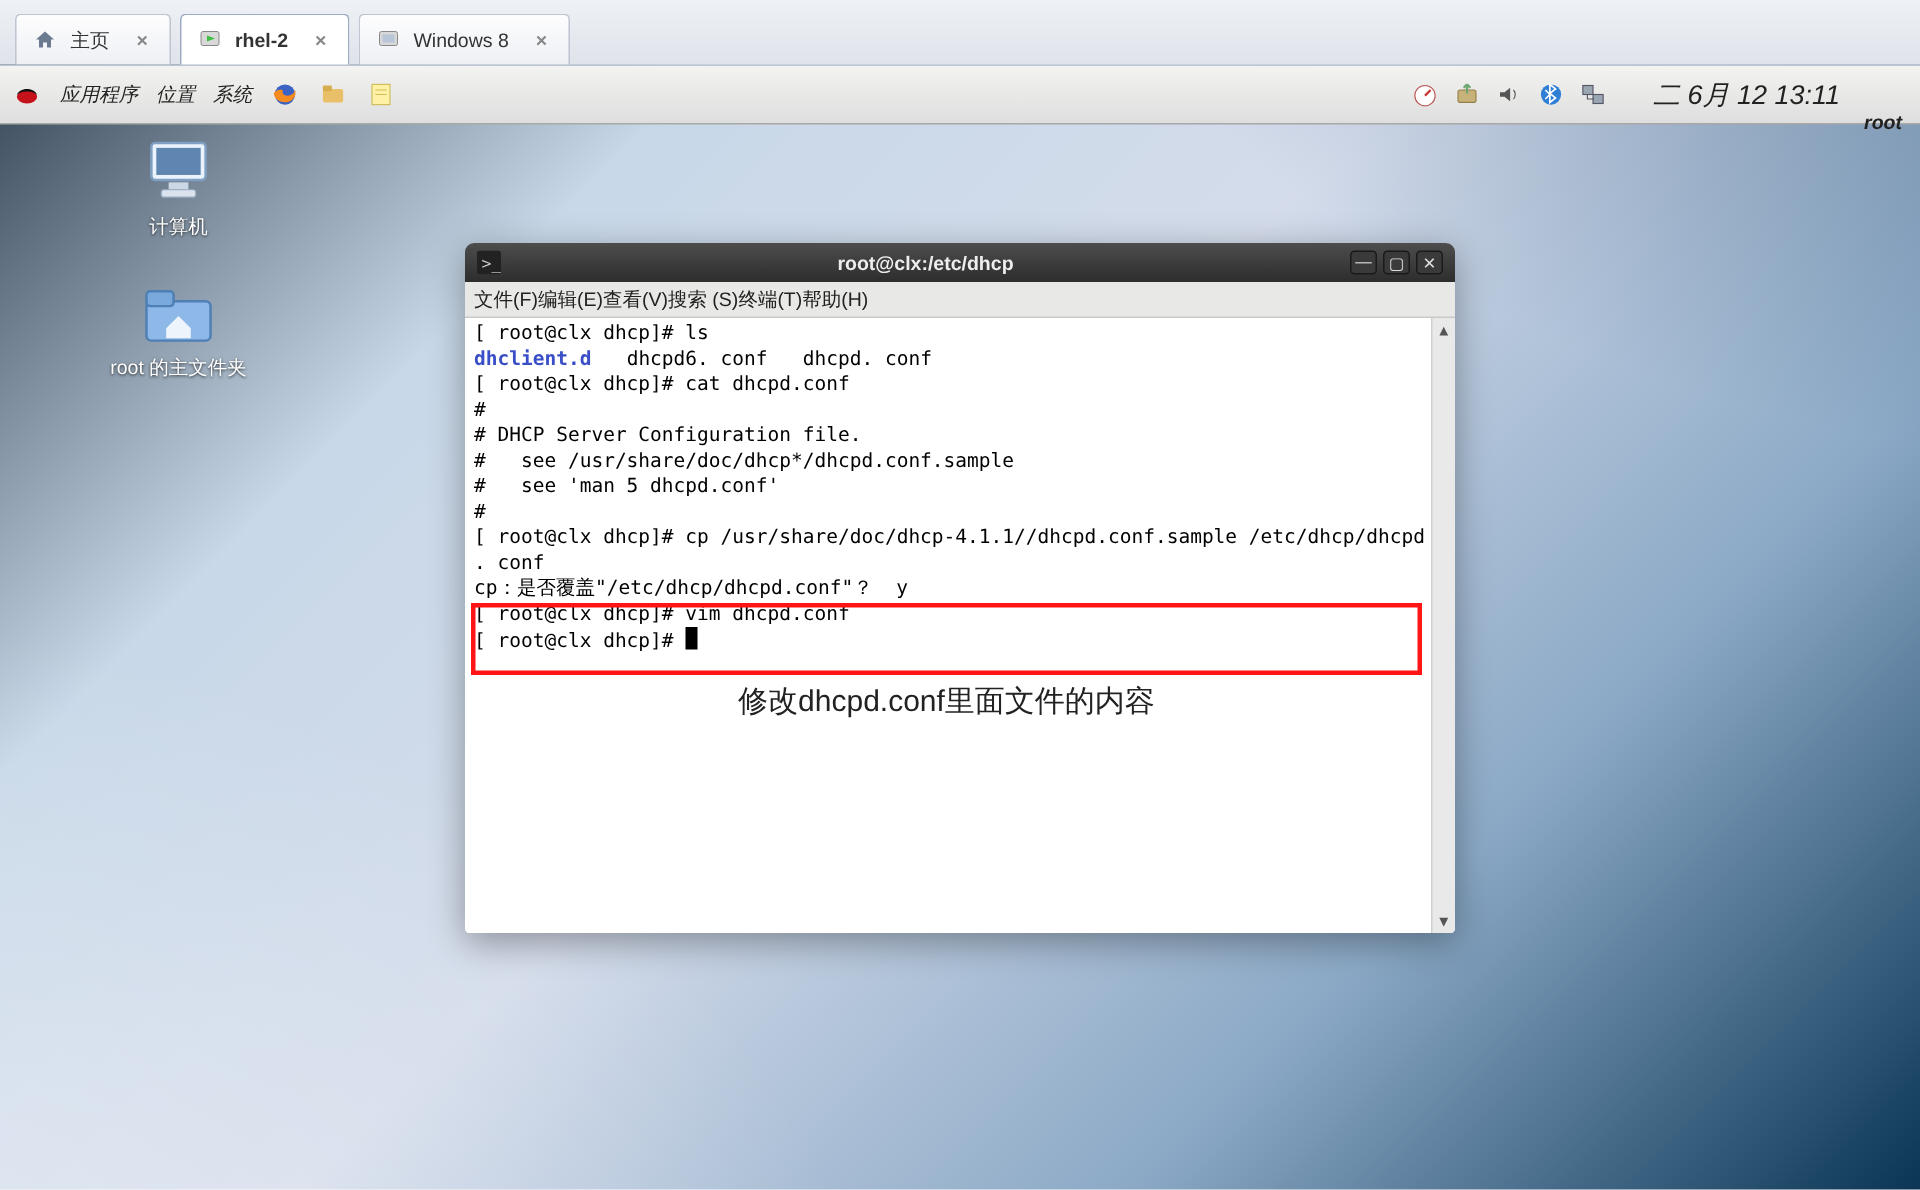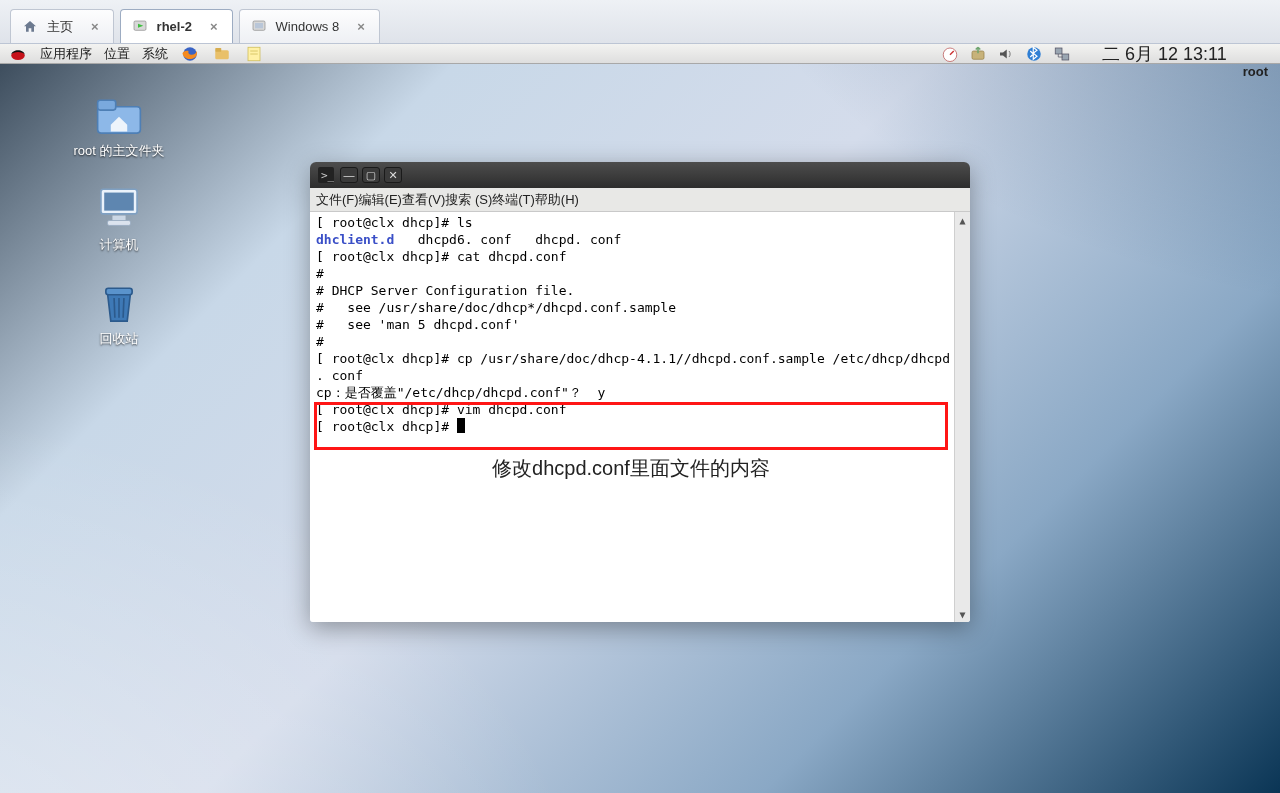--- a/index.html
+++ b/index.html
@@ -44,29 +44,30 @@
   }
   .host-tab .iconbox{width:18px;height:18px;display:flex;align-items:center;justify-content:center;}
   .host-tab.inactive { background: linear-gradient(#fdfdfe,#eef0f4); }
   .host-tab.active { background:#fff; border-color:#9dacc2; font-weight:bold;}
   .host-tab .close{ margin-left:10px; color:#888; font-weight:bold; cursor:pointer; }
 
   
   .gnome-panel{
     position: relative;
     z-index:5;
-    height: 20px;
+    height: 39px;
     background: linear-gradient(#f3f3f1,#dedede);
     border-bottom:1px solid #a8a8a8;
     display:flex;
     align-items:center;
     padding:0 8px;
     gap:12px;
     font-size:13px;
     color:#222;
+    font-style:italic;
   }
   .gnome-panel .ico{width:20px;height:20px;display:flex;align-items:center;justify-content:center;}
   .gnome-panel .spacer{flex:1;}
   .gnome-panel .menuitem{cursor:pointer;}
   .gnome-panel .tray{display:flex;align-items:center;gap:8px;}
   .gnome-panel .tray .ico{cursor:pointer;}
   .gnome-panel .clock{font-size:18px;}
   .gnome-panel .user{font-weight:bold; margin-left:8px; margin-right:4px;margin-top:36px;}
 
   
@@ -254,62 +255,51 @@
     <span style="width:14px;"></span>
     <span class="clock">二  6月  12 13:11</span>
     <span class="user">root</span>
   </div>
 </div>
 
 <div class="desktop-icons">
   <div class="d-icon">
     <div class="pic">
       <svg viewBox="0 0 64 56" width="54" height="46">
-        <rect x="6" y="18" width="52" height="32" rx="4" fill="#8db8e8" stroke="#4e7fb5" stroke-width="2"></rect>
-        <rect x="6" y="10" width="22" height="12" rx="3" fill="#7aa9dd" stroke="#4e7fb5" stroke-width="2"></rect>
-        <path d="M22 40l10-10 10 10v8H22z" fill="#eef4fb"></path>
-      </svg>
-    </div>
-    <span class="label">root 的主文件夹</span>
-  </div>
-
-  <div class="d-icon">
-    <div class="pic">
-      <svg viewBox="0 0 64 56" width="54" height="46">
         <rect x="10" y="4" width="44" height="30" rx="3" fill="#eaf2fb" stroke="#7fa0c2" stroke-width="2"></rect>
         <rect x="14" y="8" width="36" height="22" fill="#5e86b0"></rect>
         <rect x="24" y="36" width="16" height="6" fill="#cbd7e5"></rect>
         <rect x="18" y="42" width="28" height="6" rx="2" fill="#dbe3ee" stroke="#96a9bf"></rect>
       </svg>
     </div>
     <span class="label">计算机</span>
   </div>
 
   <div class="d-icon">
     <div class="pic">
       <svg viewBox="0 0 64 56" width="54" height="46">
-        <path d="M18 16h28l-4 34H22z" fill="#3e79b6" stroke="#2c5a8c" stroke-width="2"></path>
-        <rect x="16" y="10" width="32" height="8" rx="3" fill="#5a93cc" stroke="#2c5a8c" stroke-width="2"></rect>
-        <line x1="26" y1="22" x2="27" y2="46" stroke="#2c5a8c" stroke-width="2"></line>
-        <line x1="32" y1="22" x2="32" y2="46" stroke="#2c5a8c" stroke-width="2"></line>
-        <line x1="38" y1="22" x2="37" y2="46" stroke="#2c5a8c" stroke-width="2"></line>
+        <rect x="6" y="18" width="52" height="32" rx="4" fill="#8db8e8" stroke="#4e7fb5" stroke-width="2"></rect>
+        <rect x="6" y="10" width="22" height="12" rx="3" fill="#7aa9dd" stroke="#4e7fb5" stroke-width="2"></rect>
+        <path d="M22 40l10-10 10 10v8H22z" fill="#eef4fb"></path>
       </svg>
     </div>
-    <span class="label">回收站</span>
-  </div>
+    <span class="label">root 的主文件夹</span>
+  </div>
+
 </div>
 
 <div class="term-window">
   <div class="term-titlebar">
     <span class="appico">
       <svg viewBox="0 0 16 16" width="16" height="16">
           <rect width="16" height="16" rx="2" fill="#222"></rect>
           <text x="3" y="12" fill="#ccc" font-size="11" font-family="monospace">&gt;_</text>
         </svg>
     </span>
+    <span class="title">root@clx:/etc/dhcp</span>
     <div class="btns">
       <span class="wbtn">—</span>
       <span class="wbtn">▢</span>
       <span class="wbtn">✕</span>
     </div>
   </div>
 
   <div class="term-menubar">
     <span class="m">文件(F)</span>
     <span class="m">编辑(E)</span>

